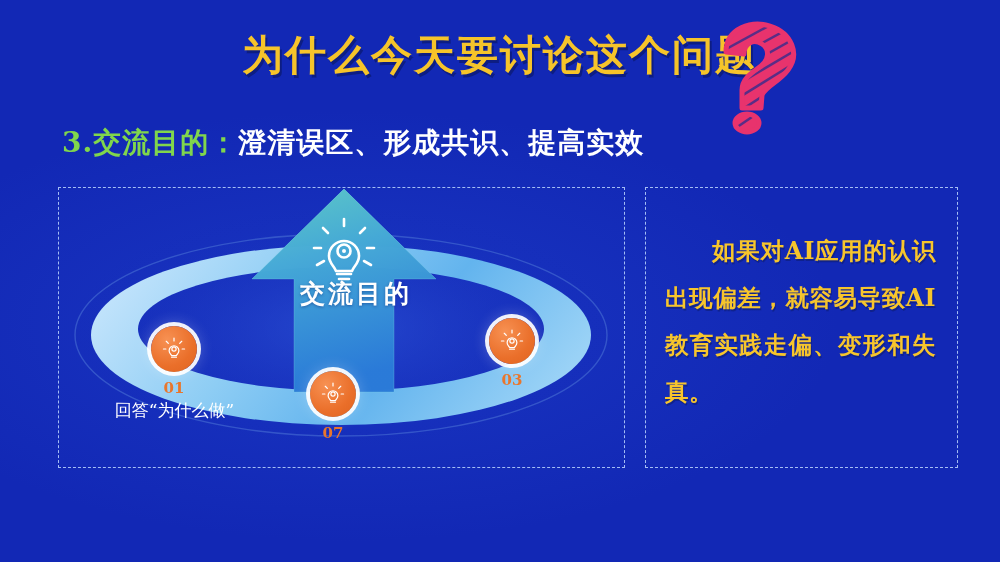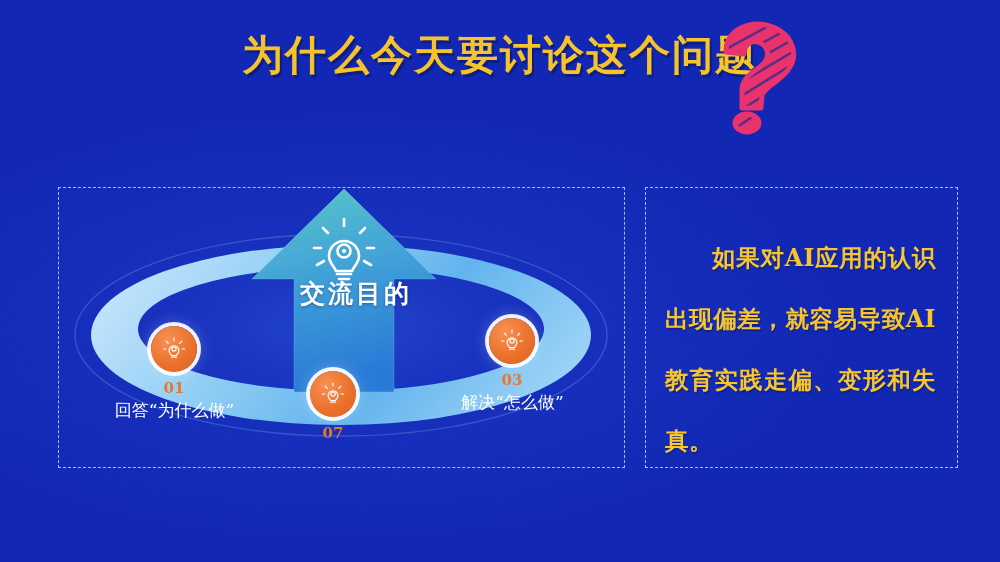--- a/index.html
+++ b/index.html
@@ -137,21 +137,21 @@
   
   #quote {
     position: absolute;
     left: 645px; top: 187px;
     width: 313px; height: 281px;
     box-sizing: border-box;
     padding: 41px 22px 0 20px;
     color: #f7c52c;
     font-size: 23.5px;
     font-weight: bold;
-    line-height: 61px;
+    line-height: 47px;
     letter-spacing: 0.5px;
     text-indent: 2em;
     text-align: justify;
     font-family: "DejaVu Serif", "Liberation Serif", serif;
     text-shadow: 1px 2px 0 rgba(12,25,100,0.5);
   }
 </style>
 </head>
 <body>
 
@@ -187,20 +187,23 @@
         </g>
       </g>
       <path d="M20 36 C20 12, 46 4, 64 10 C86 17, 94 38, 82 54
                C73 66, 60 70, 56 79 L55 92 L36 92 L36 74
                C36 62, 47 56, 55 50 C63 44, 64 33, 56 28
                C47 22, 38 28, 38 38 Z" fill="none" stroke="#e8336d" stroke-width="5" stroke-linejoin="round"></path>
       <ellipse cx="41" cy="107" rx="12" ry="9" fill="none" stroke="#e8336d" stroke-width="5"></ellipse>
     </svg>
   </div>
 
+  <div class="subtitle">
+    <span class="num">3.交流目的：</span><span class="rest">澄清误区、形成共识、提高实效</span>
+  </div>
 
   <div class="panel" id="panel-left"></div>
   <div class="panel" id="panel-right"></div>
 
   <div id="diagram">
 
     <svg width="567" height="281" viewBox="0 0 567 281">
       <defs>
         <linearGradient id="ringGrad" x1="0" y1="0" x2="1" y2="0.4">
           <stop offset="0%" stop-color="#dbeefd"></stop>
@@ -305,18 +308,17 @@
           <line x1="0" y1="-10" x2="0" y2="-13.5"></line>
           <line x1="-7" y1="-7" x2="-9.5" y2="-9.5"></line>
           <line x1="7" y1="-7" x2="9.5" y2="-9.5"></line>
           <line x1="-10" y1="0" x2="-13" y2="0"></line>
           <line x1="10" y1="0" x2="13" y2="0"></line>
           <circle cx="0" cy="0" r="2.6"></circle>
         </g>
       </svg>
     </div>
     <div class="nodenum" id="num3">03</div>
-    <div class="nodelabel" id="lab3">解决“怎么做”</div>
   </div>
 
   <div id="quote">如果对AI应用的认识出现偏差，就容易导致AI教育实践走偏、变形和失真。</div>
 
 </div>
 
 </body></html>

